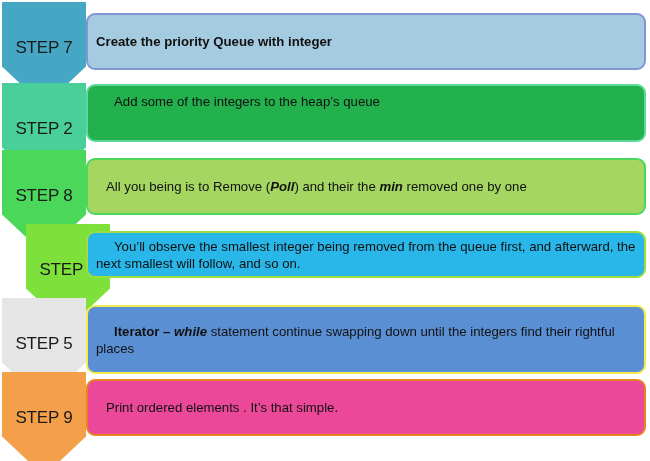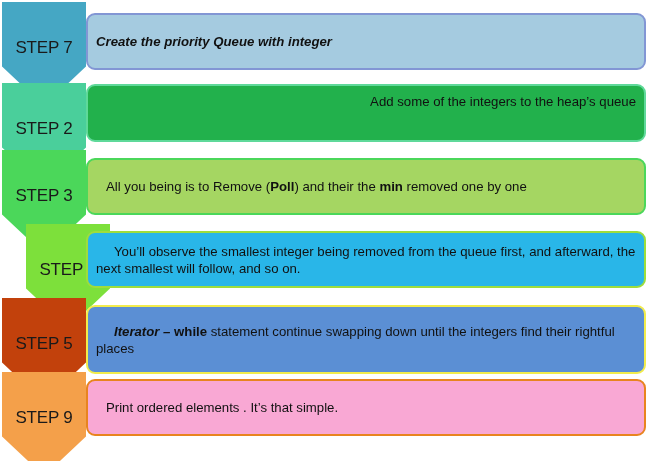--- a/index.html
+++ b/index.html
@@ -59,35 +59,35 @@
     font-size: 13.2px;
     line-height: 17px;
     color: #111111;
     width: 100%;
     font-family: "Liberation Sans", sans-serif;
   }
 
   .box.v-center { align-items: center; }
   .box.v-top    { align-items: flex-start; }
 
-  .t-bold   { font-weight: bold; font-style: italic; }
-  .t-bi     { font-weight: bold; }
+  .t-bold   { font-weight: bold; }
+  .t-bi     { font-weight: bold; font-style: italic; }
 
   
   #chev-1 { top: 2px;   }
   #chev-2 { top: 76px;  }
   #chev-3 { top: 150px; }
   #chev-4 { top: 224px; margin-left: 24px; }
   #chev-5 { top: 298px; }
   #chev-6 { top: 372px; }
 
   #box-1 { top: 13px;  height: 57px; }
-  #box-2 { top: 84px;  height: 58px; padding-top: 7px; text-align: right; }
+  #box-2 { top: 84px;  height: 58px; padding-top: 7px; }
   #box-3 { top: 158px; height: 57px; }
-  #box-4 { top: 231px; height: 57px; }
+  #box-4 { top: 231px; height: 47px; }
   #box-5 { top: 305px; height: 69px; }
   #box-6 { top: 379px; height: 57px; }
 
   #box-2 .box-text { text-indent: 18px; }
   #box-3 .box-text { text-indent: 10px; }
   #box-4 .box-text { text-indent: 18px; }
   #box-5 .box-text { text-indent: 18px; }
   #box-6 .box-text { text-indent: 10px; }
 </style>
 </head>
@@ -103,40 +103,40 @@
   </div>
 
   <div class="chevron" id="chev-2" style="background: rgb(74, 207, 155); margin-top: 7px;">
     <span class="step-label">STEP 2</span>
   </div>
   <div class="box v-top" id="box-2" style="background: rgb(34, 177, 76); border-color: rgb(95, 217, 154);">
     <div class="box-text"><span>Add some of the integers to the heap’s queue</span></div>
   </div>
 
   <div class="chevron" id="chev-3" style="background: rgb(75, 215, 90);">
-    <span class="step-label">STEP 3</span>
+    <span class="step-label">STEP 8</span>
   </div>
   <div class="box v-center" id="box-3" style="background: rgb(165, 214, 98); border-color: rgb(75, 215, 90);">
     <div class="box-text"><span>All you being is to Remove (</span><span class="t-bi">Poll</span><span>) and their the </span><span class="t-bi">min</span><span> removed one by one</span></div>
   </div>
 
   <div class="chevron" id="chev-4" style="background: rgb(125, 224, 59);">
     <span class="step-label">STEP 4</span>
   </div>
   <div class="box v-center" id="box-4" style="background: rgb(41, 182, 232); border-color: rgb(158, 221, 60);">
     <div class="box-text"><span>You’ll observe the smallest integer being removed from the queue first, and afterward, the next smallest will follow, and so on.</span></div>
   </div>
 
-  <div class="chevron" id="chev-5" style="background: #c2410c;">
+  <div class="chevron" id="chev-5" style="background: #e5e5e5;">
     <span class="step-label">STEP 5</span>
   </div>
   <div class="box v-center" id="box-5" style="background: rgb(91, 143, 212); border-color: rgb(242, 236, 76);">
     <div class="box-text"><span class="t-bold">Iterator – </span><span class="t-bi">while</span><span> statement continue swapping down until the integers find their rightful places</span></div>
   </div>
 
   <div class="chevron" id="chev-6" style="background: rgb(244, 160, 74);">
     <span class="step-label">STEP 9</span>
   </div>
-  <div class="box v-center" id="box-6" style="background: #f9a8d4; border-color: rgb(232, 132, 31);">
+  <div class="box v-center" id="box-6" style="background: #ec4899; border-color: rgb(232, 132, 31);">
     <div class="box-text"><span>Print ordered elements  . It’s that simple.</span></div>
   </div>
 
 </div>
 
 </body></html>

